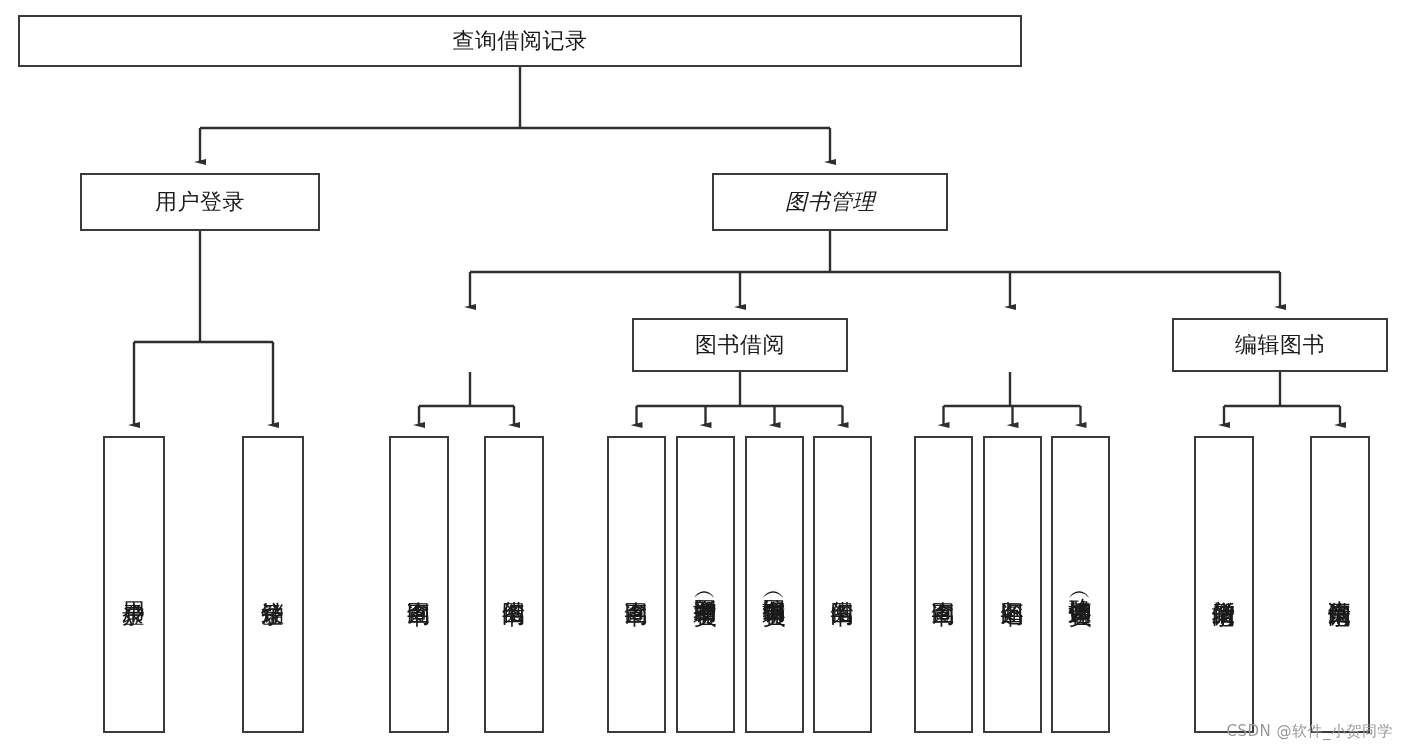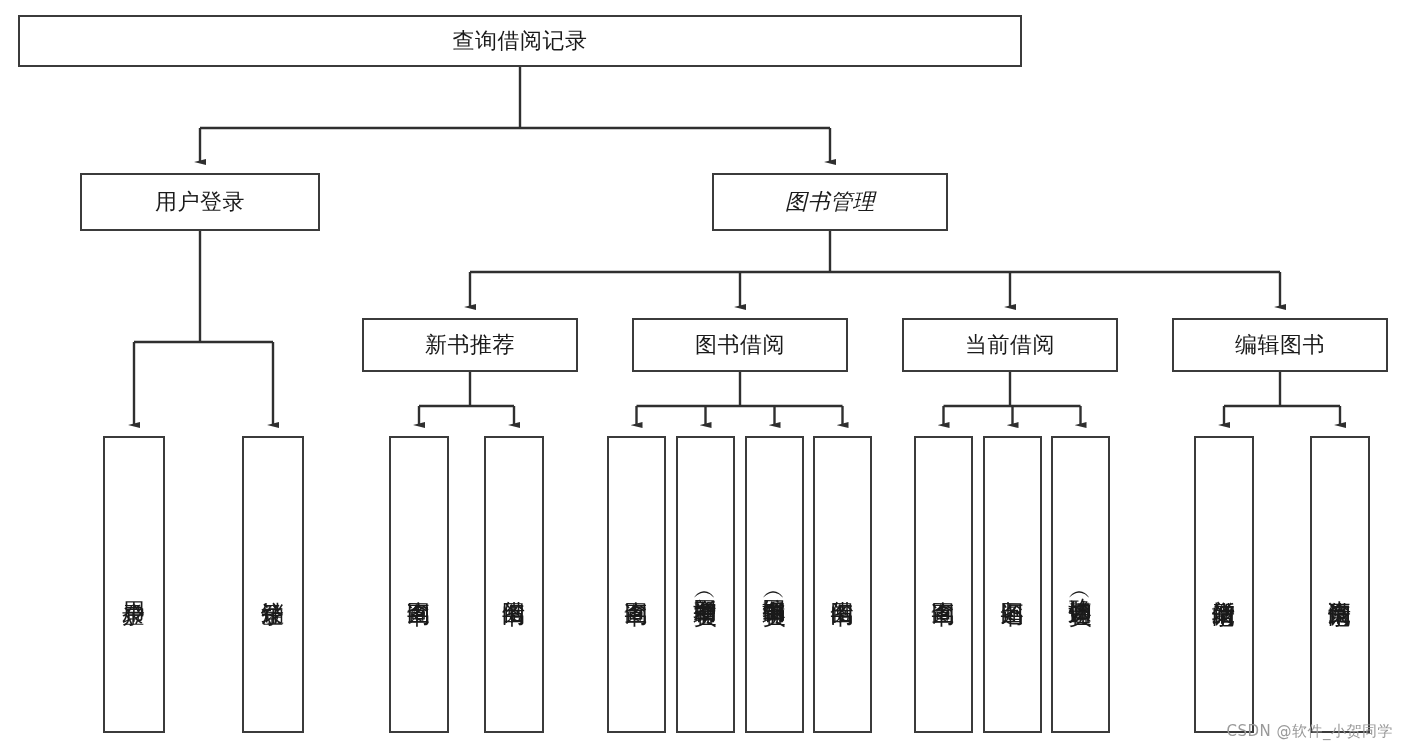--- a/index.html
+++ b/index.html
@@ -122,28 +122,22 @@
       <span class="label">查询借阅记录</span>
     </div>
 
   <div class="node horizontal" style="left: 80px; top: 173px; width: 240px; height: 58px;">
       <span class="label">用户登录</span>
     </div>
   <div class="node horizontal" style="left: 712px; top: 173px; width: 236px; height: 58px; font-style: italic;">
       <span class="label">图书管理</span>
     </div>
 
-  <div class="node horizontal" style="left: 362px; top: 318px; width: 216px; height: 54px;">
-      <span class="label">新书推荐</span>
-    </div>
   <div class="node horizontal" style="left: 632px; top: 318px; width: 216px; height: 54px;">
       <span class="label">图书借阅</span>
-    </div>
-  <div class="node horizontal" style="left: 902px; top: 318px; width: 216px; height: 54px;">
-      <span class="label">当前借阅</span>
     </div>
   <div class="node horizontal" style="left: 1172px; top: 318px; width: 216px; height: 54px;">
       <span class="label">编辑图书</span>
     </div>
 
   <div class="node vertical" style="left: 103px; top: 436px; width: 62px; height: 297px;">
       <span class="label">用户登录</span>
     </div>
   <div class="node vertical" style="left: 242px; top: 436px; width: 62px; height: 297px;">
       <span class="label">注销登录</span>

